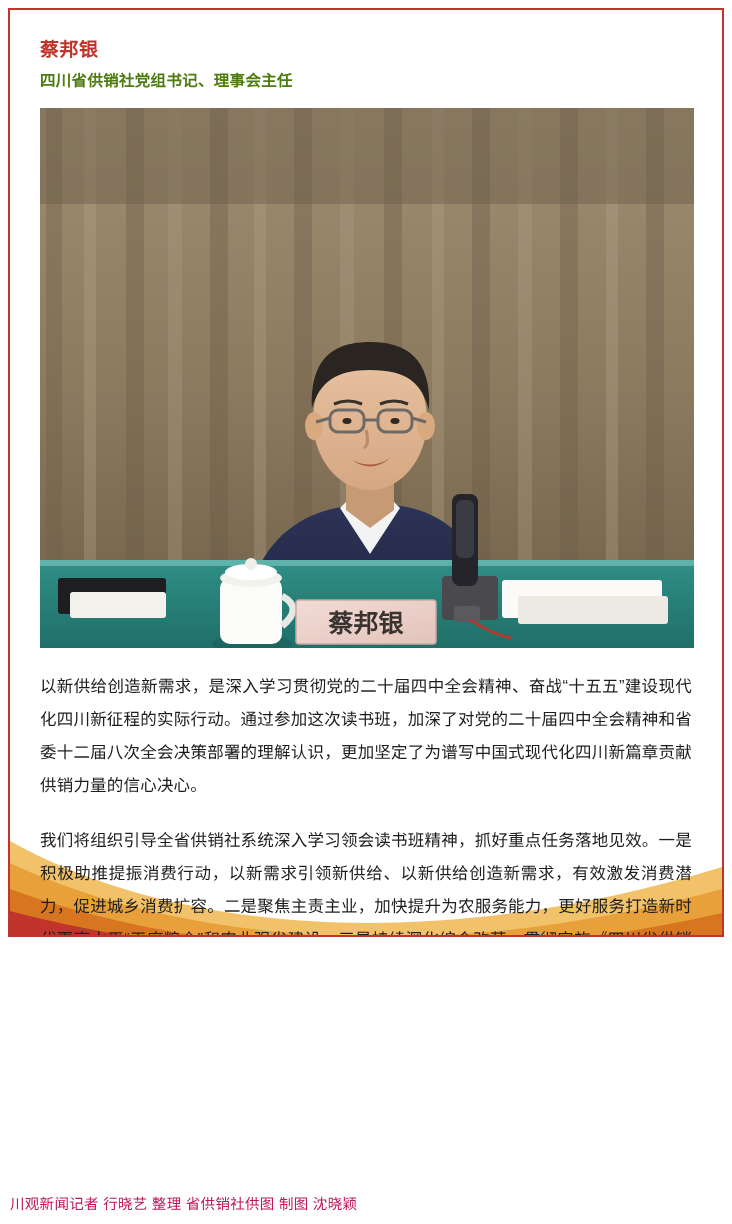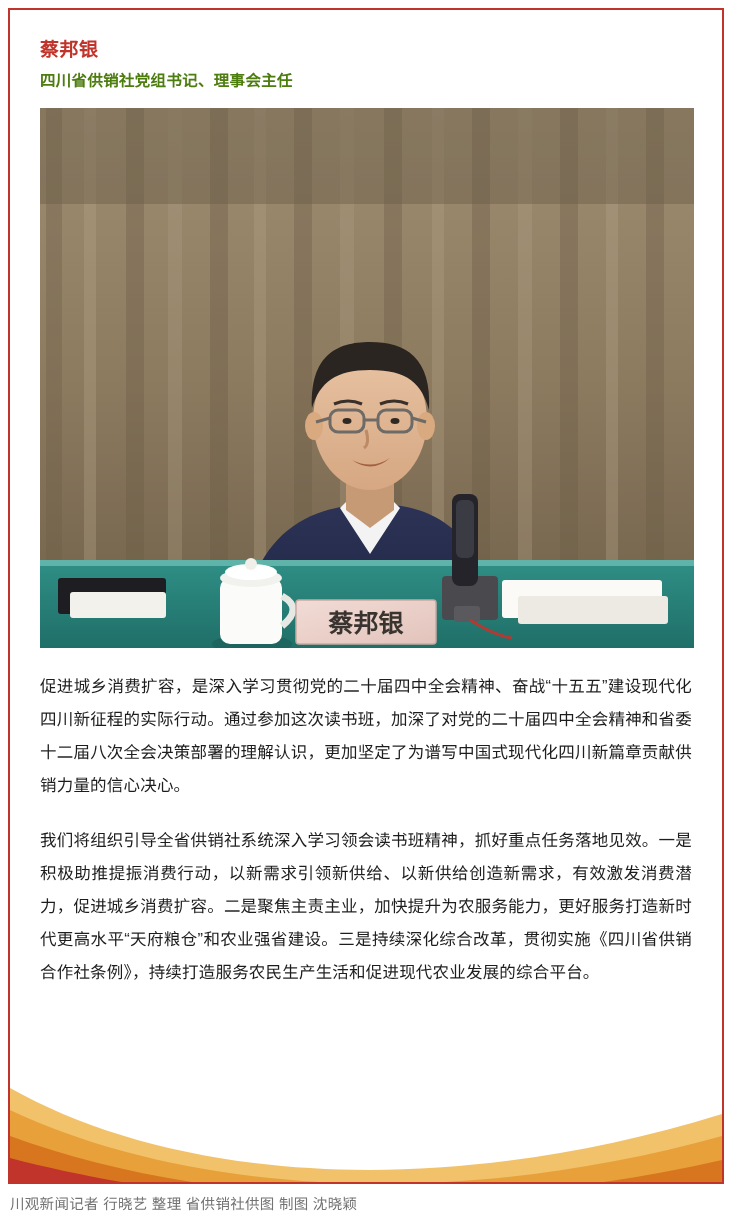--- a/index.html
+++ b/index.html
@@ -22,21 +22,21 @@
     background: #ffffff;
     box-sizing: border-box;
   }
 
   
   .card {
     position: absolute;
     left: 8px;
     top: 8px;
     width: 716px;
-    height: 1176px;
+    height: 929px;
     border: 2px solid #c0342b;
     box-sizing: border-box;
     background: #ffffff;
     overflow: hidden;
   }
 
   .card-inner {
     position: relative;
     width: 100%;
     height: 100%;
@@ -100,21 +100,21 @@
     height: 164px;
     z-index: 2;
     pointer-events: none;
   }
 
   .caption {
     position: absolute;
     left: 10px;
     top: 1192px;
     font-size: 14.5px;
-    color: #737373;
+    color: #be185d;
     letter-spacing: 0.3px;
     white-space: nowrap;
   }
 </style>
 </head>
 <body>
 
 <div class="page">
 
   <div class="card">
@@ -235,21 +235,21 @@
               <rect x="402" y="468" width="56" height="44" rx="4" fill="#4a4a4e"></rect>
               <rect x="414" y="498" width="26" height="16" rx="3" fill="#5a5a5e"></rect>
               <rect x="412" y="386" width="26" height="92" rx="8" fill="#24242a"></rect>
               <rect x="416" y="392" width="18" height="58" rx="6" fill="#3b3b44"></rect>
               <path d="M430,512 q26,16 42,18" stroke="#b33a33" stroke-width="3" fill="none"></path>
             </g>
           </svg>
         </div>
 
         <div class="body-text">
-          <p>促进城乡消费扩容，是深入学习贯彻党的二十届四中全会精神、奋战“十五五”建设现代化四川新征程的实际行动。通过参加这次读书班，加深了对党的二十届四中全会精神和省委十二届八次全会决策部署的理解认识，更加坚定了为谱写中国式现代化四川新篇章贡献供销力量的信心决心。</p>
+          <p>以新供给创造新需求，是深入学习贯彻党的二十届四中全会精神、奋战“十五五”建设现代化四川新征程的实际行动。通过参加这次读书班，加深了对党的二十届四中全会精神和省委十二届八次全会决策部署的理解认识，更加坚定了为谱写中国式现代化四川新篇章贡献供销力量的信心决心。</p>
           <p>我们将组织引导全省供销社系统深入学习领会读书班精神，抓好重点任务落地见效。一是积极助推提振消费行动，以新需求引领新供给、以新供给创造新需求，有效激发消费潜力，促进城乡消费扩容。二是聚焦主责主业，加快提升为农服务能力，更好服务打造新时代更高水平“天府粮仓”和农业强省建设。三是持续深化综合改革，贯彻实施《四川省供销合作社条例》，持续打造服务农民生产生活和促进现代农业发展的综合平台。</p>
         </div>
 
       </div>
     </div>
   </div>
 
   <div class="caption">川观新闻记者 行晓艺 整理 省供销社供图 制图 沈晓颖</div>
 
 </div>

